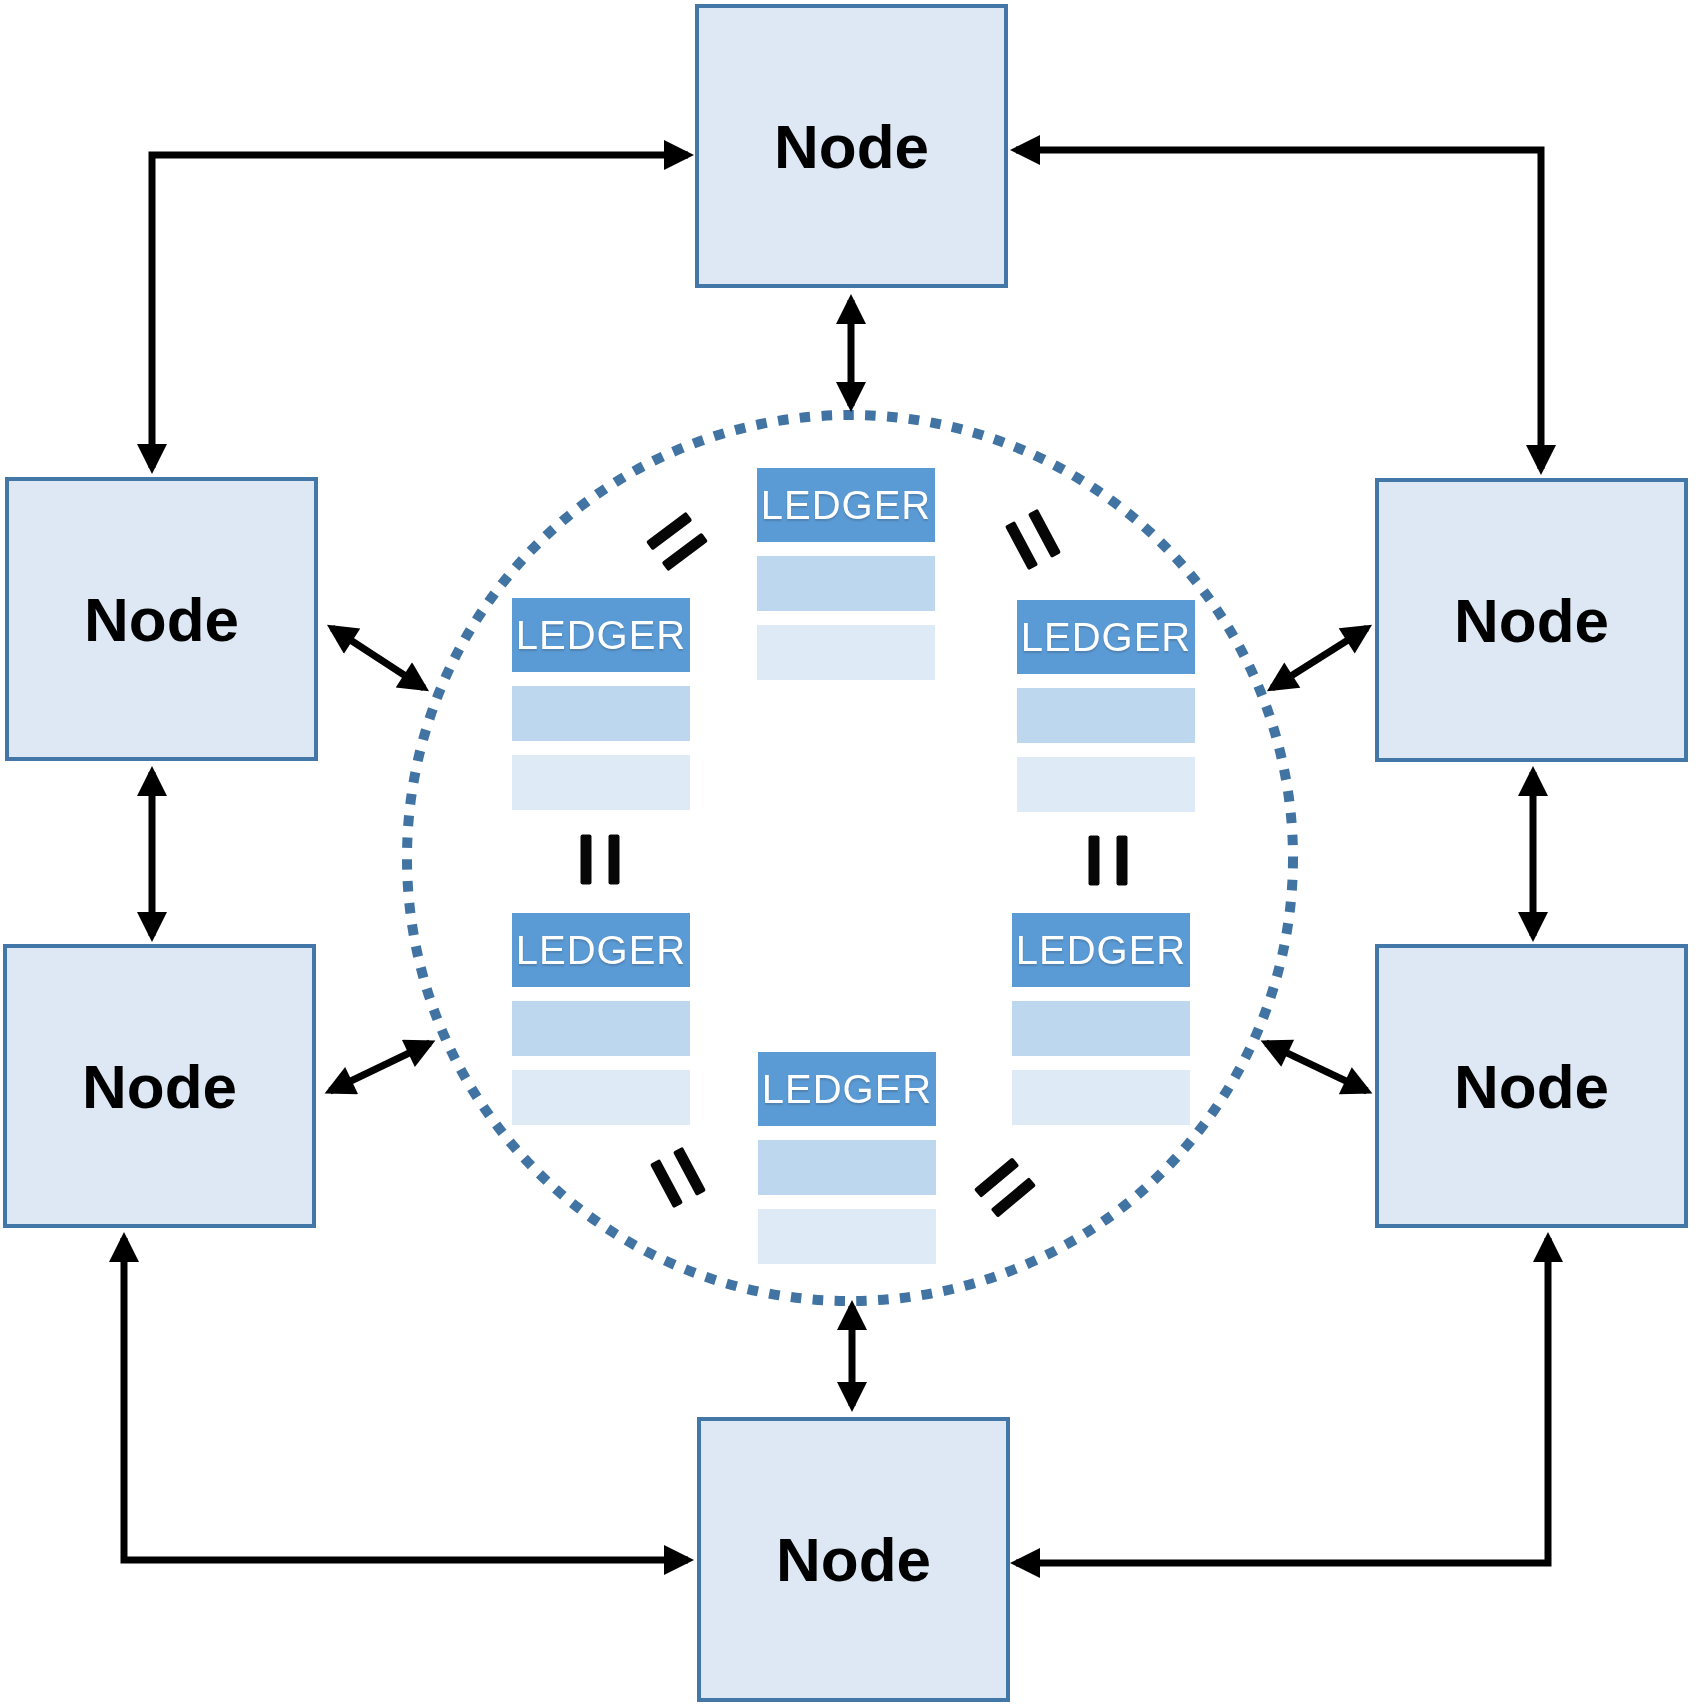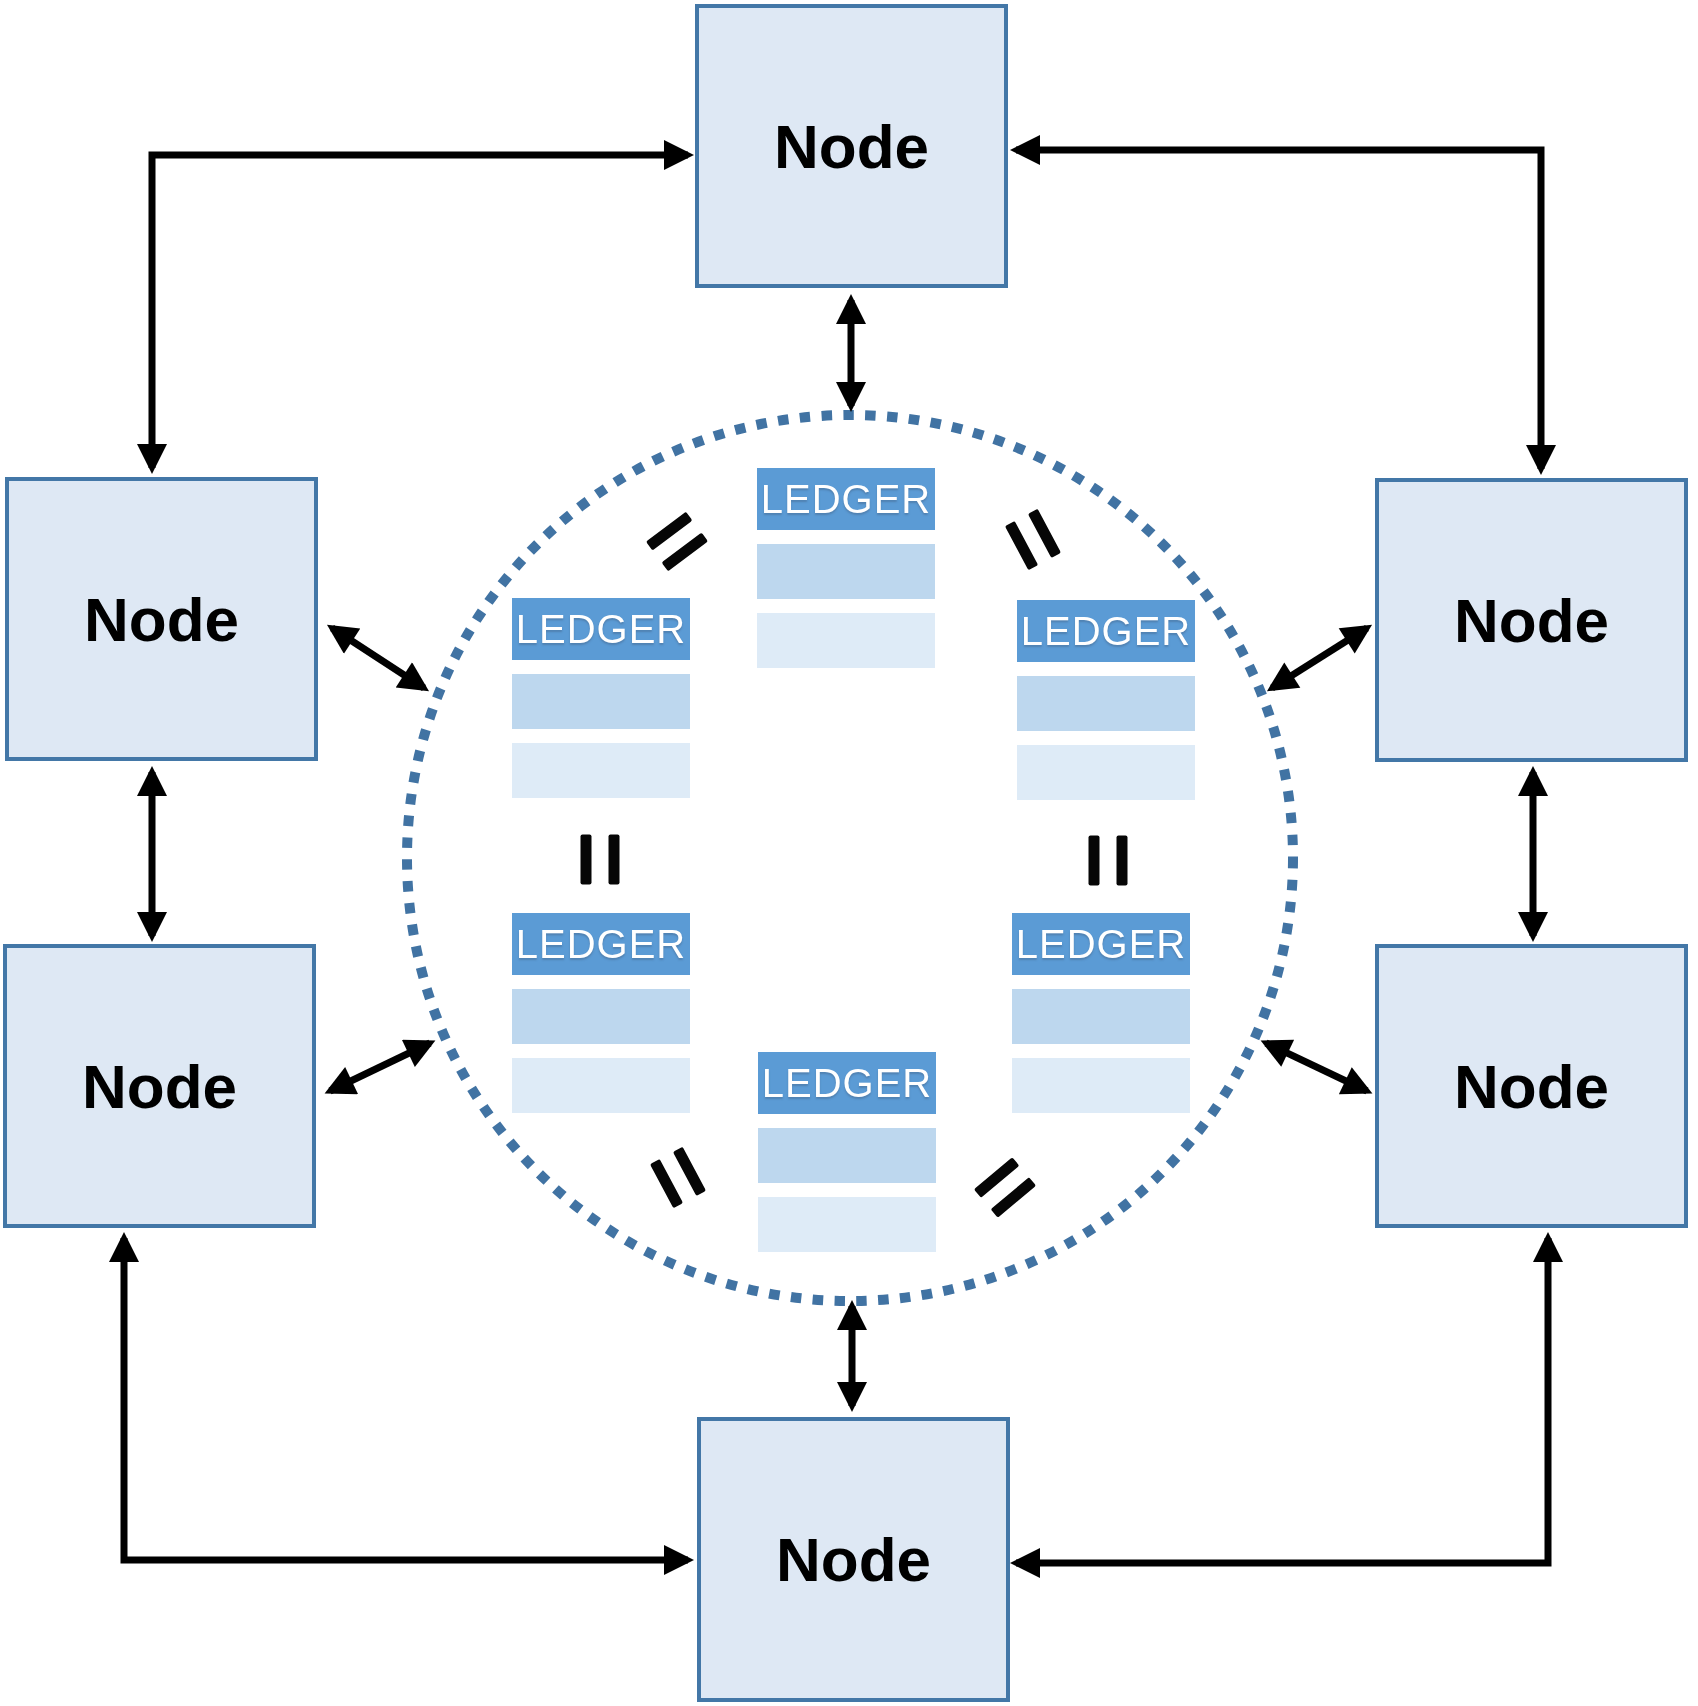--- a/index.html
+++ b/index.html
@@ -29,21 +29,21 @@
   .node.top{left:695px;top:4px;}
   .node.upper-left{left:5px;top:477px;}
   .node.lower-left{left:3px;top:944px;}
   .node.upper-right{left:1375px;top:478px;}
   .node.lower-right{left:1375px;top:944px;}
   .node.bottom{left:697px;top:1417px;height:285px;}
 
   
   .ledger{position:absolute;width:178px;}
   .ledger-header{
-    height:62px;background:#5b9bd5;color:#ffffff;
+    height:74px;background:#5b9bd5;color:#ffffff;
     display:flex;align-items:center;justify-content:center;
     font-size:40px;letter-spacing:1px;
     text-shadow:0 2px 2px rgba(60,80,110,0.35);
   }
   .ledger-row{height:55px;margin-top:14px;}
   .row-med{background:#bdd7ee;}
   .row-light{background:#deebf7;}
   .ledger.l-top{left:757px;top:468px;}
   .ledger.l-ul{left:512px;top:598px;}
   .ledger.l-ur{left:1017px;top:600px;}

